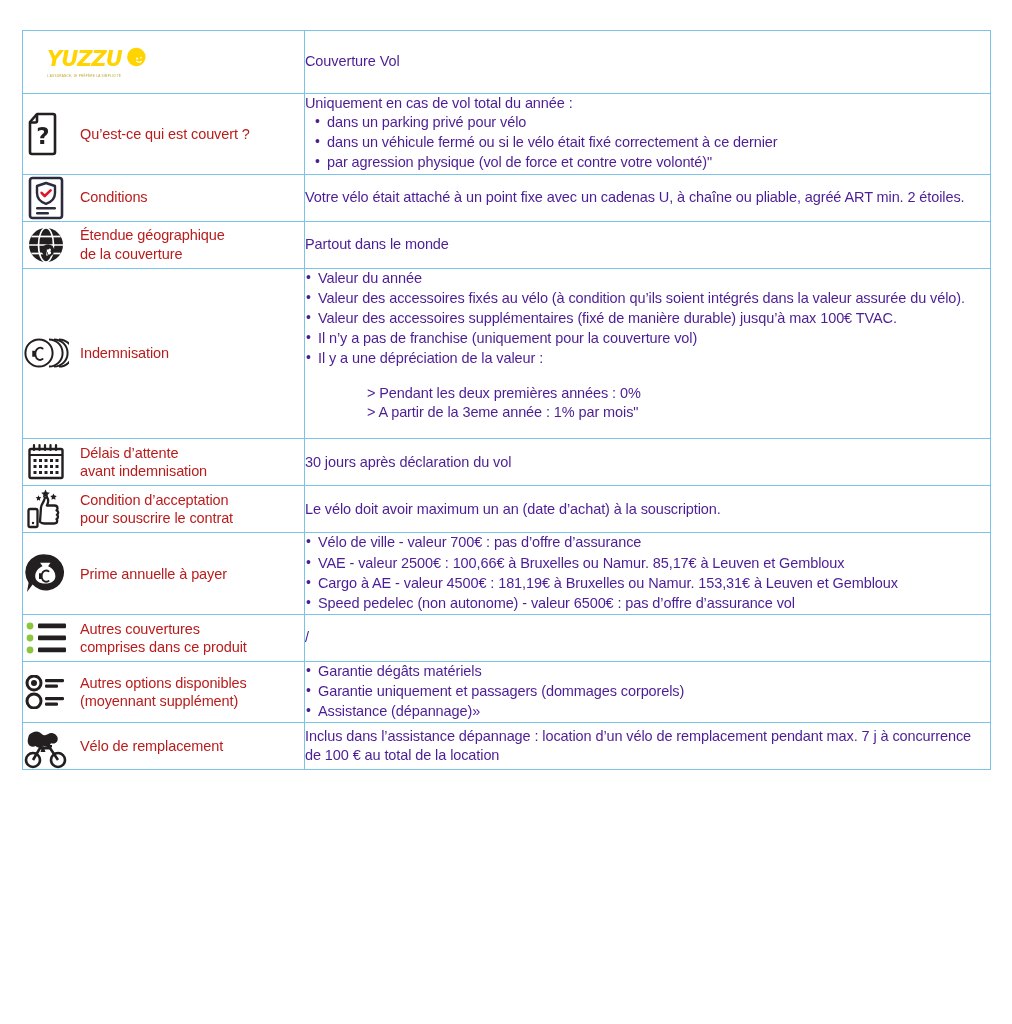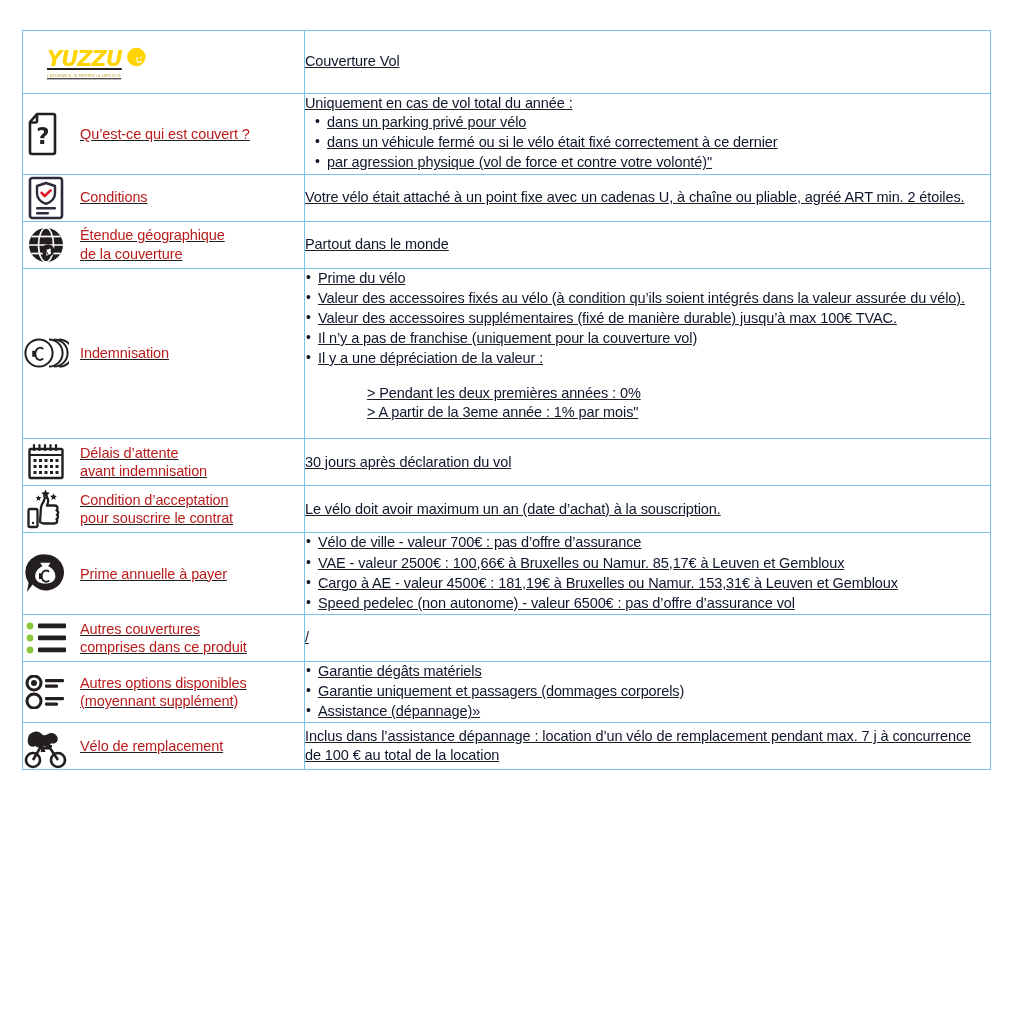--- a/index.html
+++ b/index.html
@@ -13,21 +13,20 @@
     font-family: "Liberation Sans", sans-serif;
     color: #231f20;
     overflow: hidden;
   }
   .page {
     position: relative;
     width: 1012px;
     height: 1024px;
     box-sizing: border-box;
     padding: 30px 22px 20px 22px;
-    text-decoration: underline;
   }
   table.spec {
     width: 968px;
     border-collapse: collapse;
     table-layout: fixed;
   }
   table.spec td {
     border: 1px solid #7cc3ea;
     vertical-align: middle;
     padding: 0;
@@ -57,21 +56,21 @@
   .icon-box svg { display: block; }
   .label-text {
     font-size: 14.5px;
     line-height: 1.25;
     color: #b91c1c;
     letter-spacing: -0.1px;
   }
   .value-text {
     font-size: 14.5px;
     line-height: 1.32;
-    color: #0f172a;
+    color: #4c1d95;
     letter-spacing: -0.1px;
   }
   .value-text .lead { display: block; }
   ul.bullets {
     list-style: none;
     margin: 0;
     padding: 0;
   }
   ul.bullets > li {
     position: relative;
@@ -247,21 +246,21 @@
                 </g>
                 <path d="M19.6 12.6 c-2.6-2-6.2-0.6-7 3.2 h-2.4 v1.5 h2.2 v1.1 h-2.2 v1.5 h2.4 c0.8 3.8 4.4 5.2 7 3.2" fill="none" stroke="#231f20" stroke-width="1.9" stroke-linecap="round"></path>
               </svg>
             </span>
             <span class="label-text">Indemnisation</span>
           </div>
         </td>
         <td class="value-cell">
           <div class="value-text">
             <ul class="bullets">
-              <li>Prime du vélo</li>
+              <li>Valeur du année</li>
               <li>Valeur des accessoires fixés au vélo (à condition qu’ils soient intégrés dans la valeur assurée du vélo).</li>
               <li>Valeur des accessoires supplémentaires (fixé de manière durable) jusqu’à max 100€ TVAC.</li>
               <li>Il n’y a pas de franchise (uniquement pour la couverture vol)</li>
               <li>Il y a une dépréciation de la valeur :</li>
             </ul>
             <ul class="subitems">
               <li>&gt; Pendant les deux premières années : 0%</li>
               <li>&gt; A partir de la 3eme année : 1% par mois"</li>
             </ul>
           </div>

